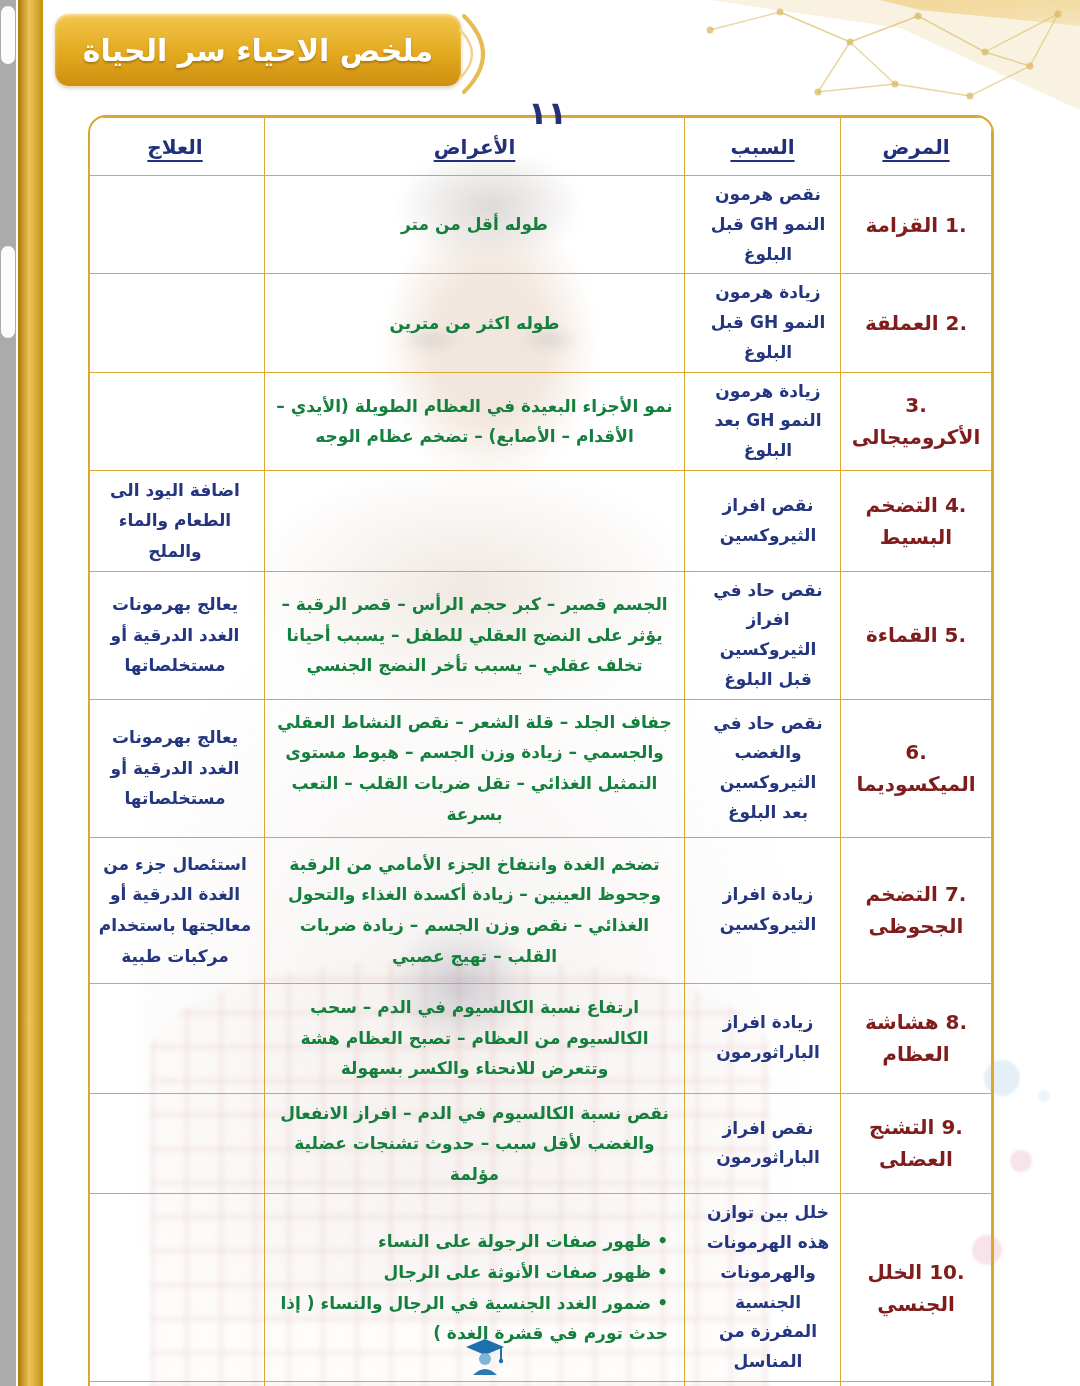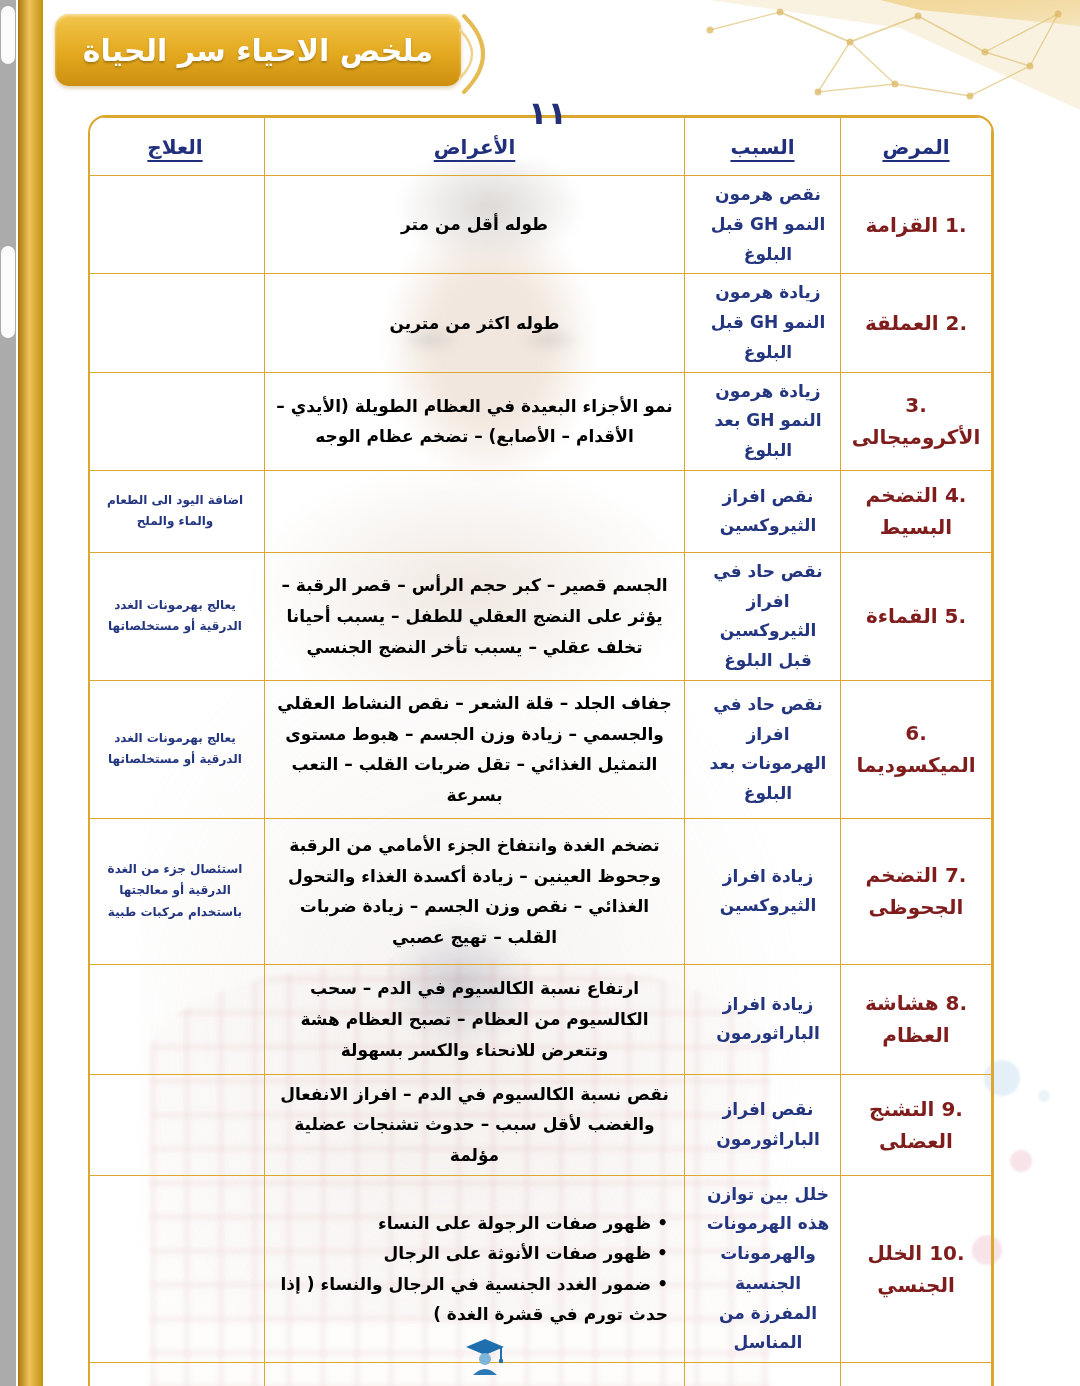--- a/index.html
+++ b/index.html
@@ -105,22 +105,22 @@
     padding: 4px 9px;
     white-space: pre-line;
   }
   th {
     color: #20307c; font-size: 20px; font-weight: bold;
     text-decoration: underline; text-underline-offset: 6px;
     text-decoration-thickness: 1.5px;
   }
   td.disease   { color: #7f1d1d; font-weight: bold; font-size: 20px; line-height: 1.6; }
   td.cause     { color: #24367f; font-weight: bold; font-size: 17px; line-height: 1.75; padding-left: 20px; }
-  td.symptoms  { color: #000000; font-weight: bold; font-size: 17px; line-height: 1.8; }
-  td.treatment { color: #24367f; font-weight: bold; font-size: 12px; line-height: 1.8; }
+  td.symptoms  { color: #15803d; font-weight: bold; font-size: 17px; line-height: 1.8; }
+  td.treatment { color: #24367f; font-weight: bold; font-size: 17px; line-height: 1.8; }
   .dnum { direction: ltr; unicode-bidi: isolate; }
 
   tr.trh  { height: 58px;  }
   tr.tr1  { height: 88px;  }
   tr.tr2  { height: 90px;  }
   tr.tr3  { height: 86px;  }
   tr.tr4  { height: 82px;  }
   tr.tr5  { height: 116px; }
   tr.tr6  { height: 138px; }
   tr.tr7  { height: 146px; }
@@ -242,21 +242,21 @@
           <td class="treatment">اضافة اليود الى الطعام والماء والملح</td>
         </tr>
         <tr class="tr5">
           <td class="disease"><span class="dnum">5.</span> <span>القماءة</span></td>
           <td class="cause">نقص حاد في افراز الثيروكسين قبل البلوغ</td>
           <td class="symptoms">الجسم قصير – كبر حجم الرأس – قصر الرقبة – يؤثر على النضج العقلي للطفل – يسبب أحيانا تخلف عقلي – يسبب تأخر النضج الجنسي</td>
           <td class="treatment">يعالج بهرمونات الغدد الدرقية أو مستخلصاتها</td>
         </tr>
         <tr class="tr6">
           <td class="disease"><span class="dnum">6.</span> <span>الميكسوديما</span></td>
-          <td class="cause">نقص حاد في افراز الهرمونات بعد البلوغ</td>
+          <td class="cause">نقص حاد في والغضب الثيروكسين بعد البلوغ</td>
           <td class="symptoms">جفاف الجلد – قلة الشعر – نقص النشاط العقلي والجسمي – زيادة وزن الجسم – هبوط مستوى التمثيل الغذائي – تقل ضربات القلب – التعب بسرعة</td>
           <td class="treatment">يعالج بهرمونات الغدد الدرقية أو مستخلصاتها</td>
         </tr>
         <tr class="tr7">
           <td class="disease"><span class="dnum">7.</span> <span>التضخم الجحوظى</span></td>
           <td class="cause">زيادة افراز الثيروكسين</td>
           <td class="symptoms">تضخم الغدة وانتفاخ الجزء الأمامي من الرقبة وجحوظ العينين – زيادة أكسدة الغذاء والتحول الغذائي – نقص وزن الجسم – زيادة ضربات القلب – تهيج عصبي</td>
           <td class="treatment">استئصال جزء من الغدة الدرقية أو معالجتها باستخدام مركبات طبية</td>
         </tr>
         <tr class="tr8">

